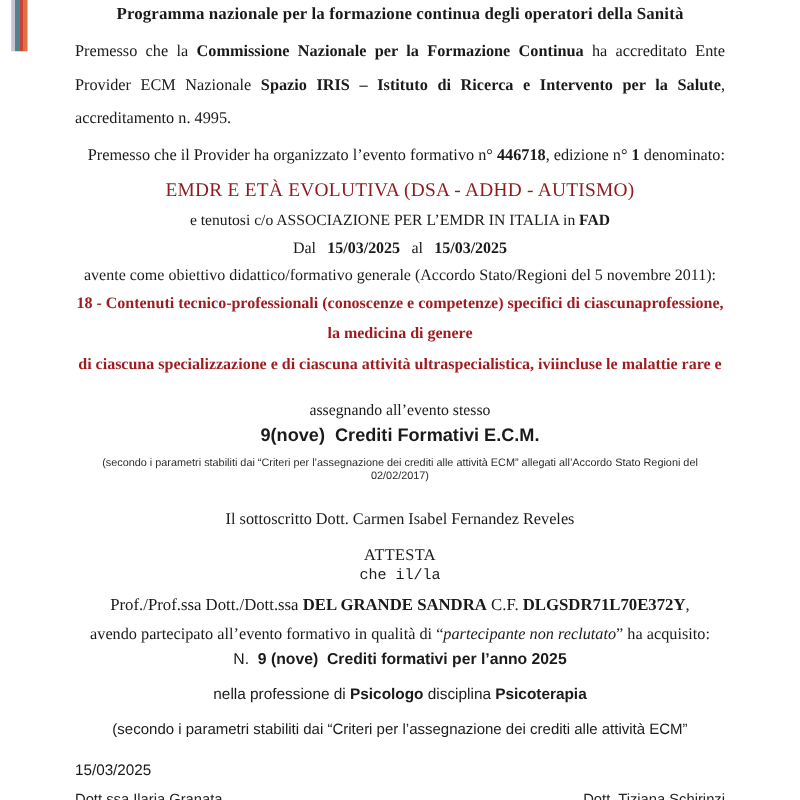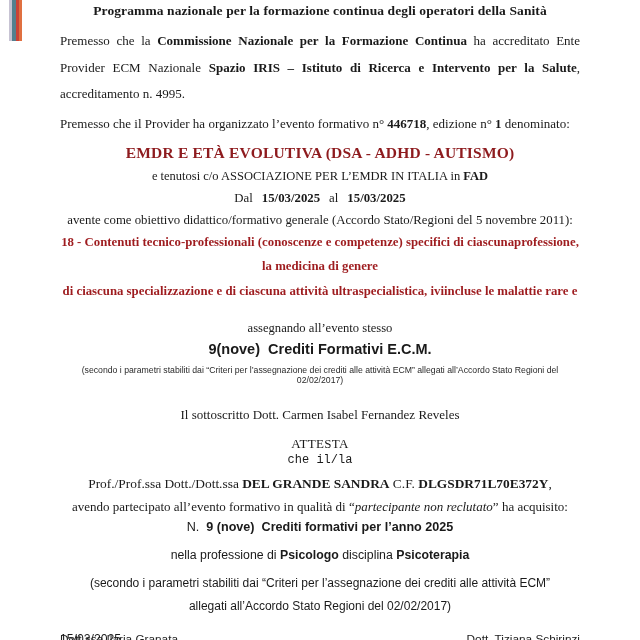--- a/index.html
+++ b/index.html
@@ -42,26 +42,26 @@
   }
   .premise1 {
     margin-top: 9px;
     font-size: 13px;
     line-height: 26.5px;
   }
   .premise2 {
     margin-top: 3px;
     font-size: 13px;
     line-height: 26px;
-    text-align: left;
+    text-align: right;
   }
   .event-title {
     margin-top: 7px;
     font-size: 15.5px;
-    font-weight: bold;
+    font-weight: normal;
     text-align: center;
     letter-spacing: 0.2px;
   }
   .venue-line {
     margin-top: 7px;
     font-size: 12.5px;
     text-align: center;
   }
   .dates-line {
     margin-top: 7px;
@@ -219,21 +219,20 @@
 
     <div class="participant-line"><span>Prof./Prof.ssa Dott./Dott.ssa </span><span class="bold">DEL GRANDE SANDRA</span><span> C.F. </span><span class="bold">DLGSDR71L70E372Y</span><span>,</span></div>
 
     <div class="participation-line"><span>avendo partecipato all’evento formativo in qualità di “</span><span class="italic">partecipante non reclutato</span><span>” ha acquisito:</span></div>
 
     <div class="credits-acquired prewrap"><span>N.  </span><span class="bold">9 (nove)  Crediti formativi per l’anno 2025</span></div>
 
     <div class="profession-line"><span>nella professione di </span><span class="bold">Psicologo</span><span> disciplina </span><span class="bold">Psicoterapia</span></div>
 
     <div class="note-line1">(secondo i parametri stabiliti dai “Criteri per l’assegnazione dei crediti alle attività ECM”</div>
-    <div class="note-line2">allegati all’Accordo Stato Regioni del 02/02/2017)</div>
 
     <div class="footer-date">15/03/2025</div>
 
   </div>
 
   <div class="signatures">
     <span>Dott.ssa Ilaria Granata</span>
     <span>Dott. Tiziana Schirinzi</span>
   </div>
 

